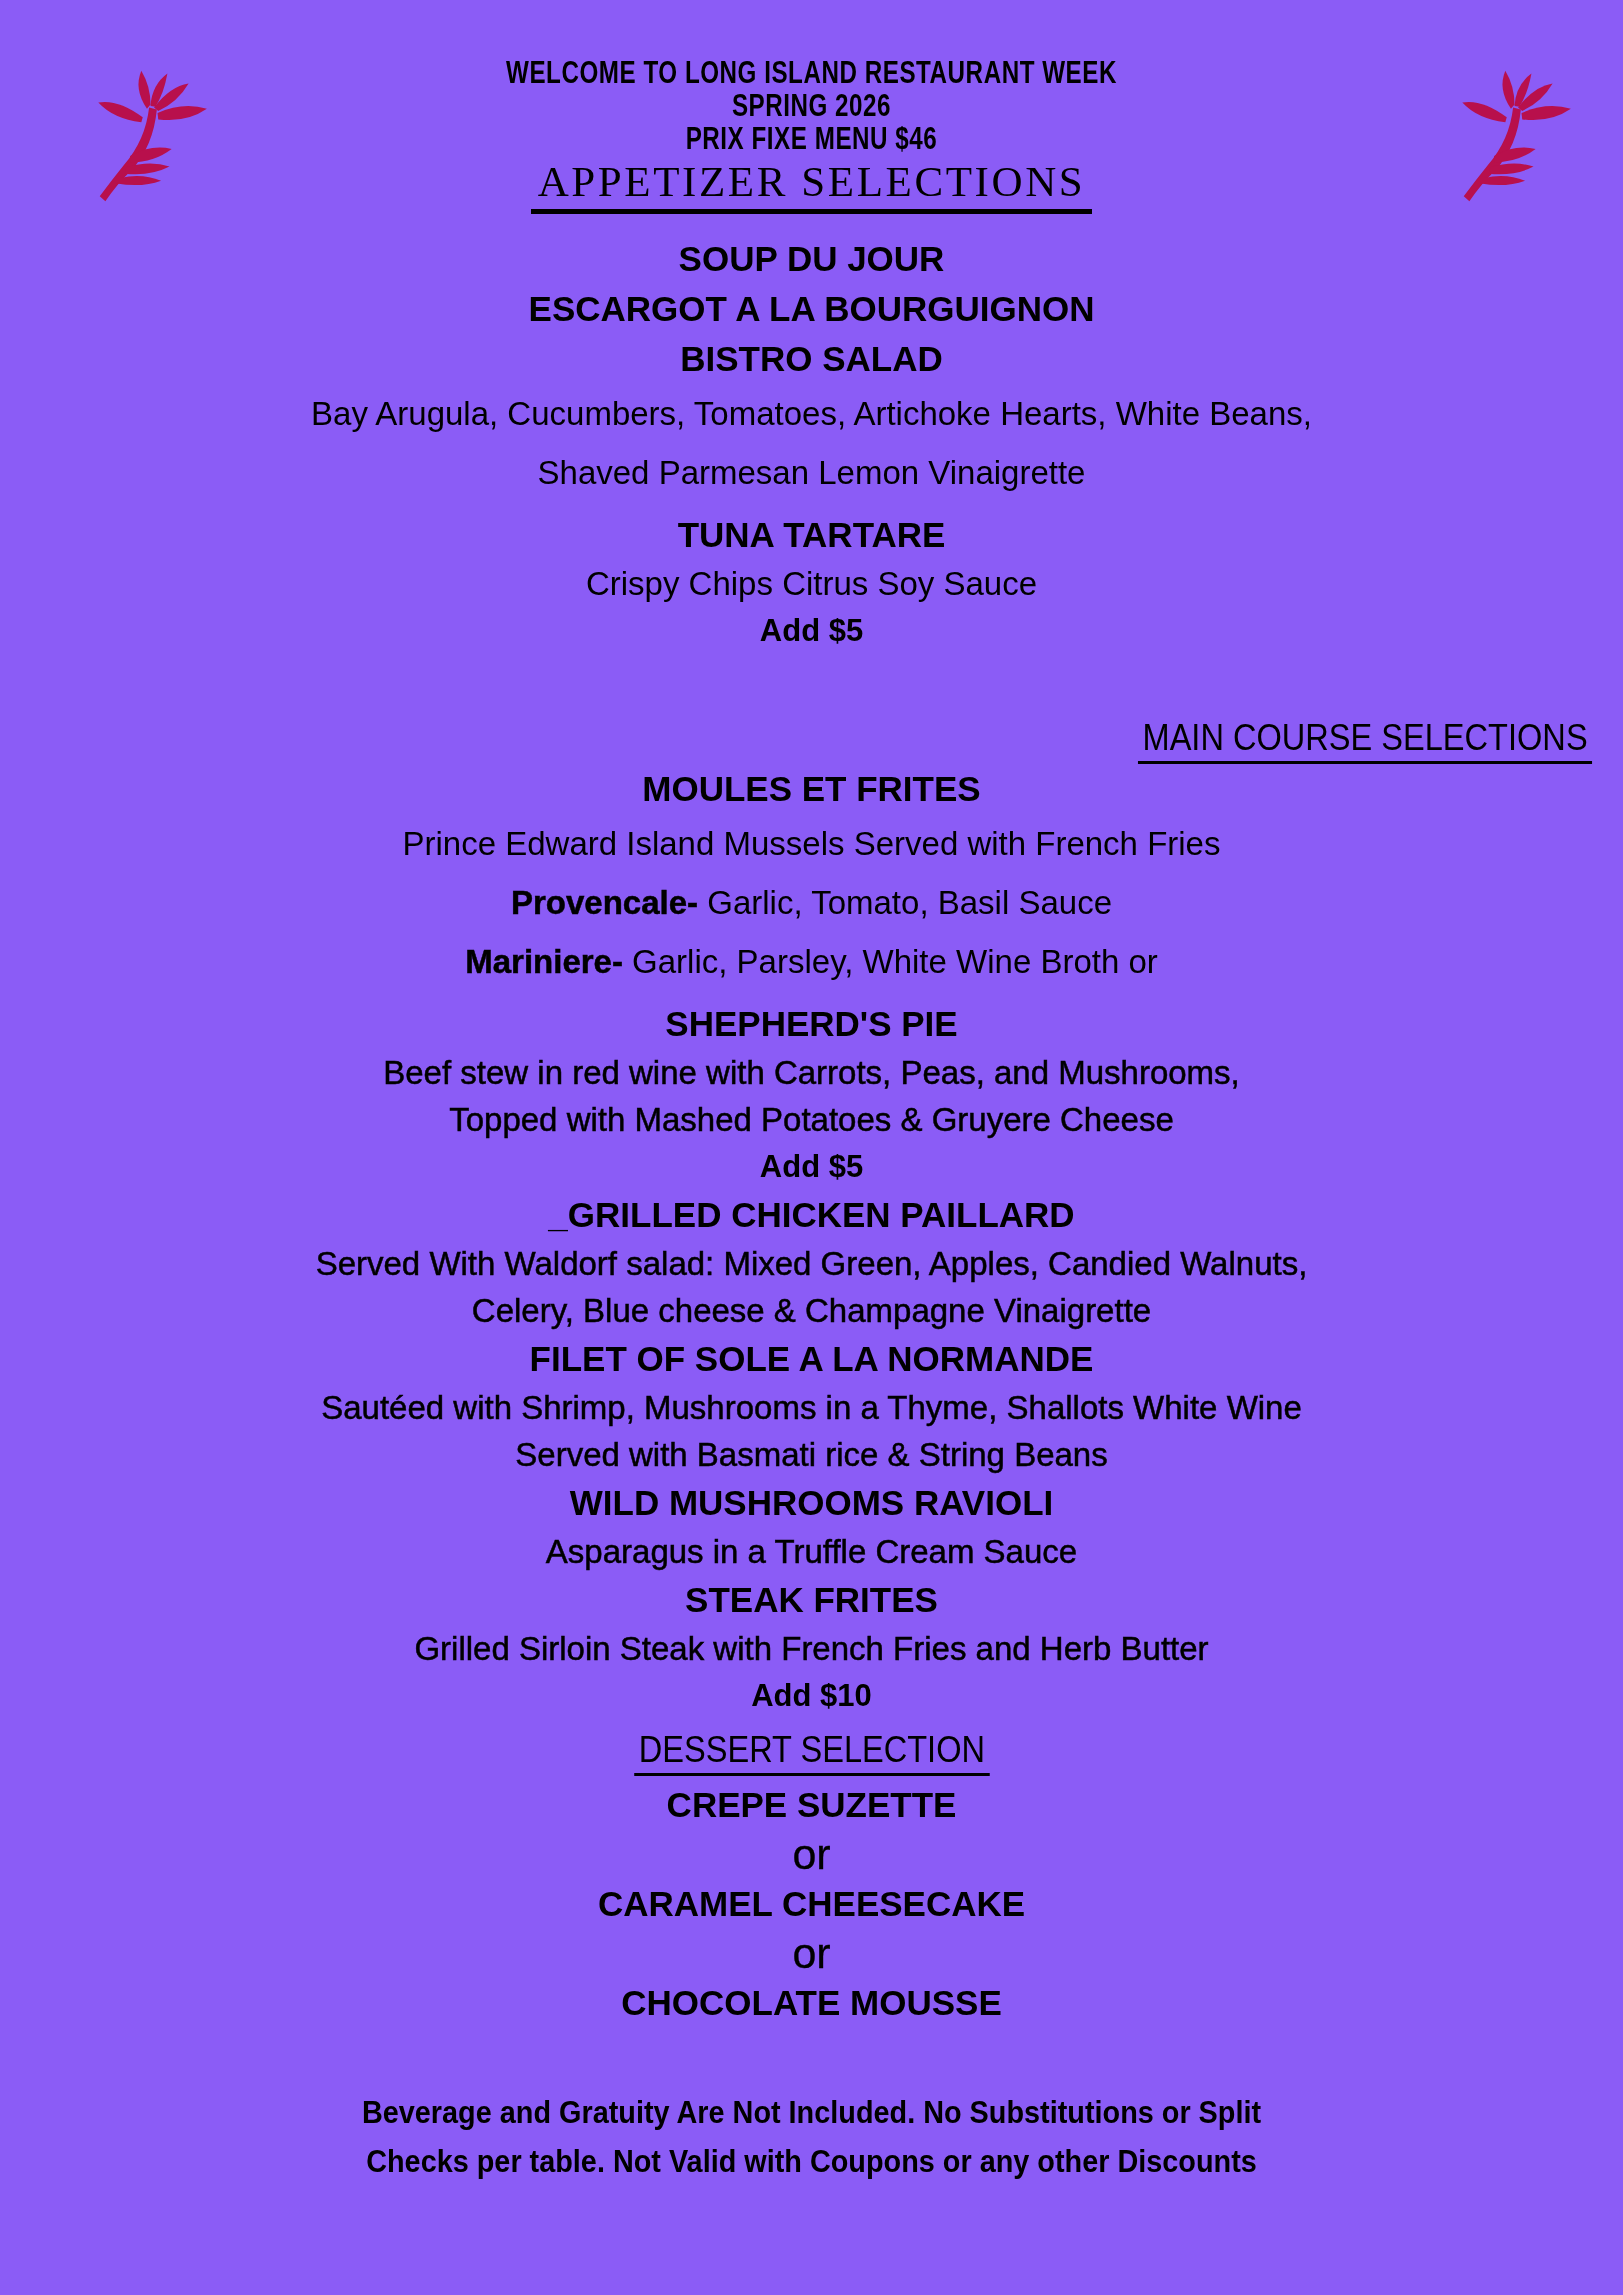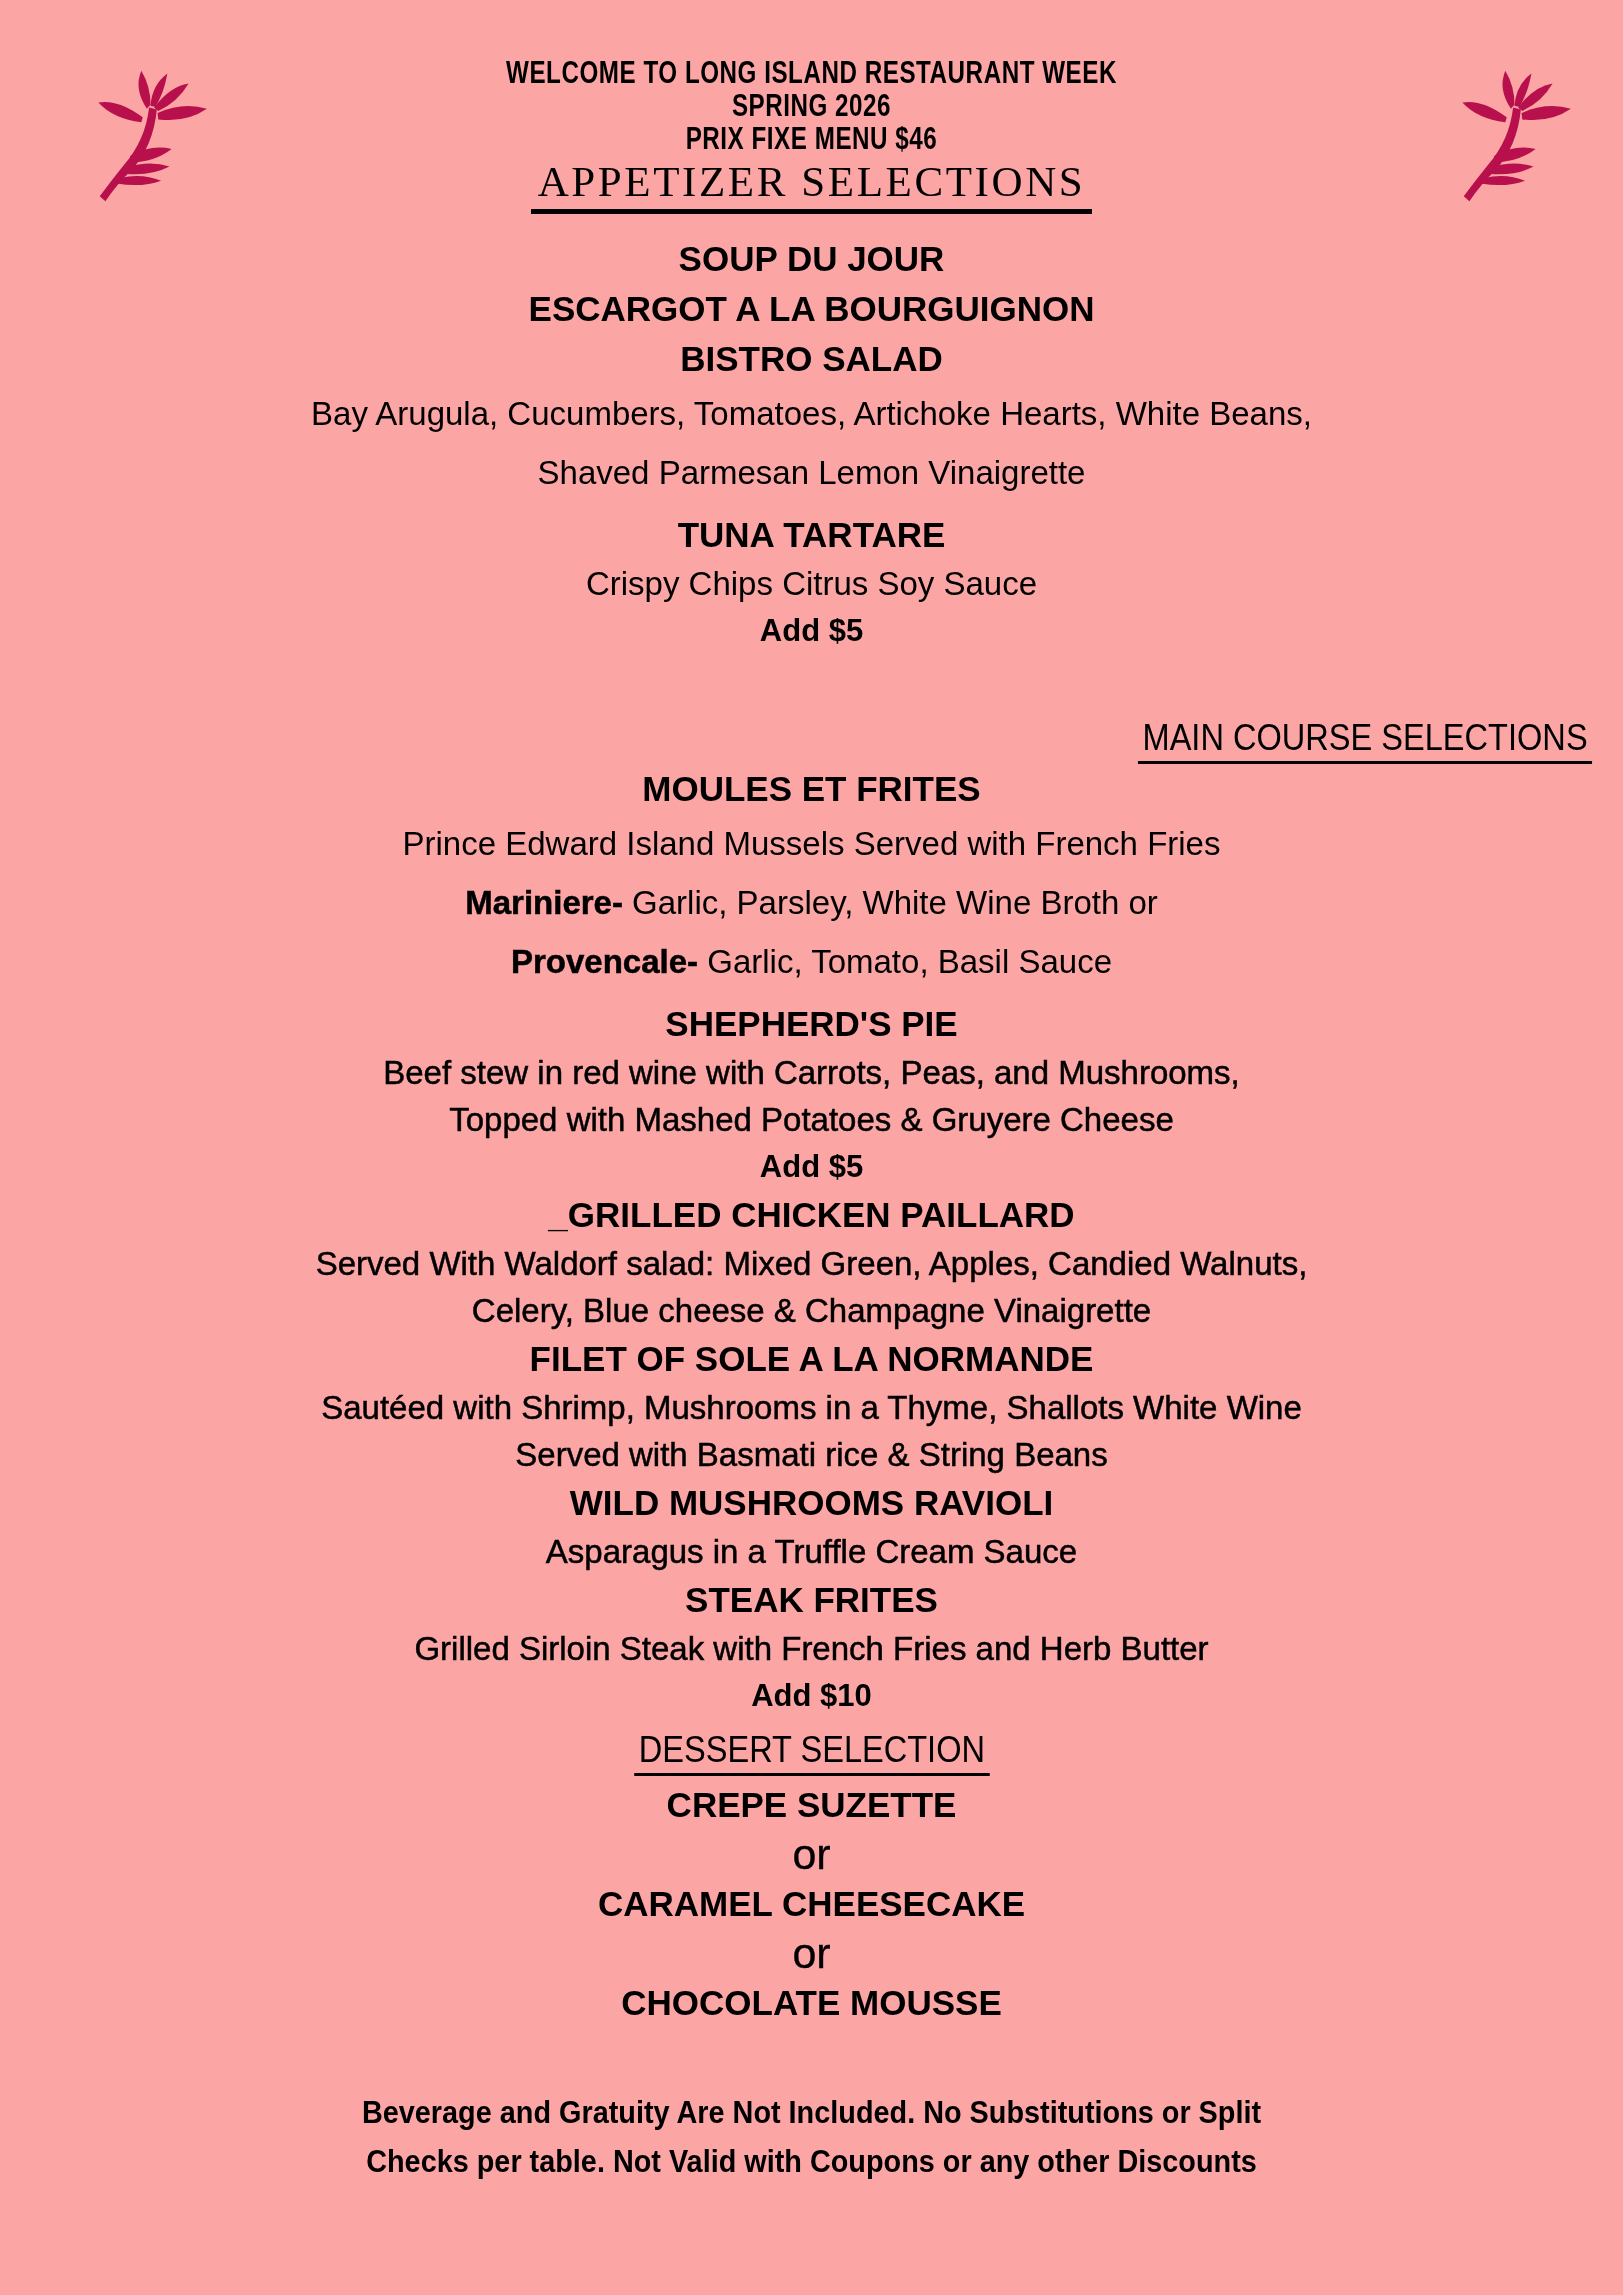--- a/index.html
+++ b/index.html
@@ -1,20 +1,20 @@
 <!DOCTYPE html>
 <html style="font-size:10.5px"><head>
 <meta charset="utf-8">
 <style>
   html,body{margin:0;padding:0;background:#ffffff;}
   .page{
     position:relative;
     width:1623px;
     height:2295px;
-    background:#fca5a5;
+    background:#8b5cf6;
     color:#000;
     font-family:"Liberation Sans", sans-serif;
     text-align:center;
     overflow:hidden;
   }
   
   .flower{position:absolute;top:65px;width:141px;height:144px;}
   .flower-left{left:80px;}
   .flower-right{left:1444px;}
 
@@ -127,22 +127,22 @@
     <div class="d">Crispy Chips Citrus Soy Sauce</div>
     <div class="add">Add $5</div>
   </div>
 
   <div>
     <div class="mains-head">
       <div class="sec-head">MAIN COURSE SELECTIONS</div>
     </div>
     <div class="t">MOULES ET FRITES</div>
     <div class="d d-air">Prince Edward Island Mussels Served with French Fries</div>
+    <div class="d d-air"><span class="b">Provencale-</span><span> Garlic, Tomato, Basil Sauce</span></div>
     <div class="d d-air"><span class="b">Mariniere-</span><span> Garlic, Parsley, White Wine Broth or</span></div>
-    <div class="d d-air"><span class="b">Provencale-</span><span> Garlic, Tomato, Basil Sauce</span></div>
     <div class="t tight-top">SHEPHERD'S PIE</div>
     <div class="d dm">Beef stew in red wine with Carrots, Peas, and Mushrooms,</div>
     <div class="d dm">Topped with Mashed Potatoes &amp; Gruyere Cheese</div>
     <div class="add">Add $5</div>
     <div class="t"><span>_</span><span>GRILLED CHICKEN PAILLARD</span></div>
     <div class="d dm">Served With Waldorf salad: Mixed Green, Apples, Candied Walnuts,</div>
     <div class="d dm">Celery, Blue cheese &amp; Champagne Vinaigrette</div>
     <div class="t">FILET OF SOLE A LA NORMANDE</div>
     <div class="d dm">Sautéed with Shrimp, Mushrooms in a Thyme, Shallots White Wine</div>
     <div class="d dm">Served with Basmati rice &amp; String Beans</div>

